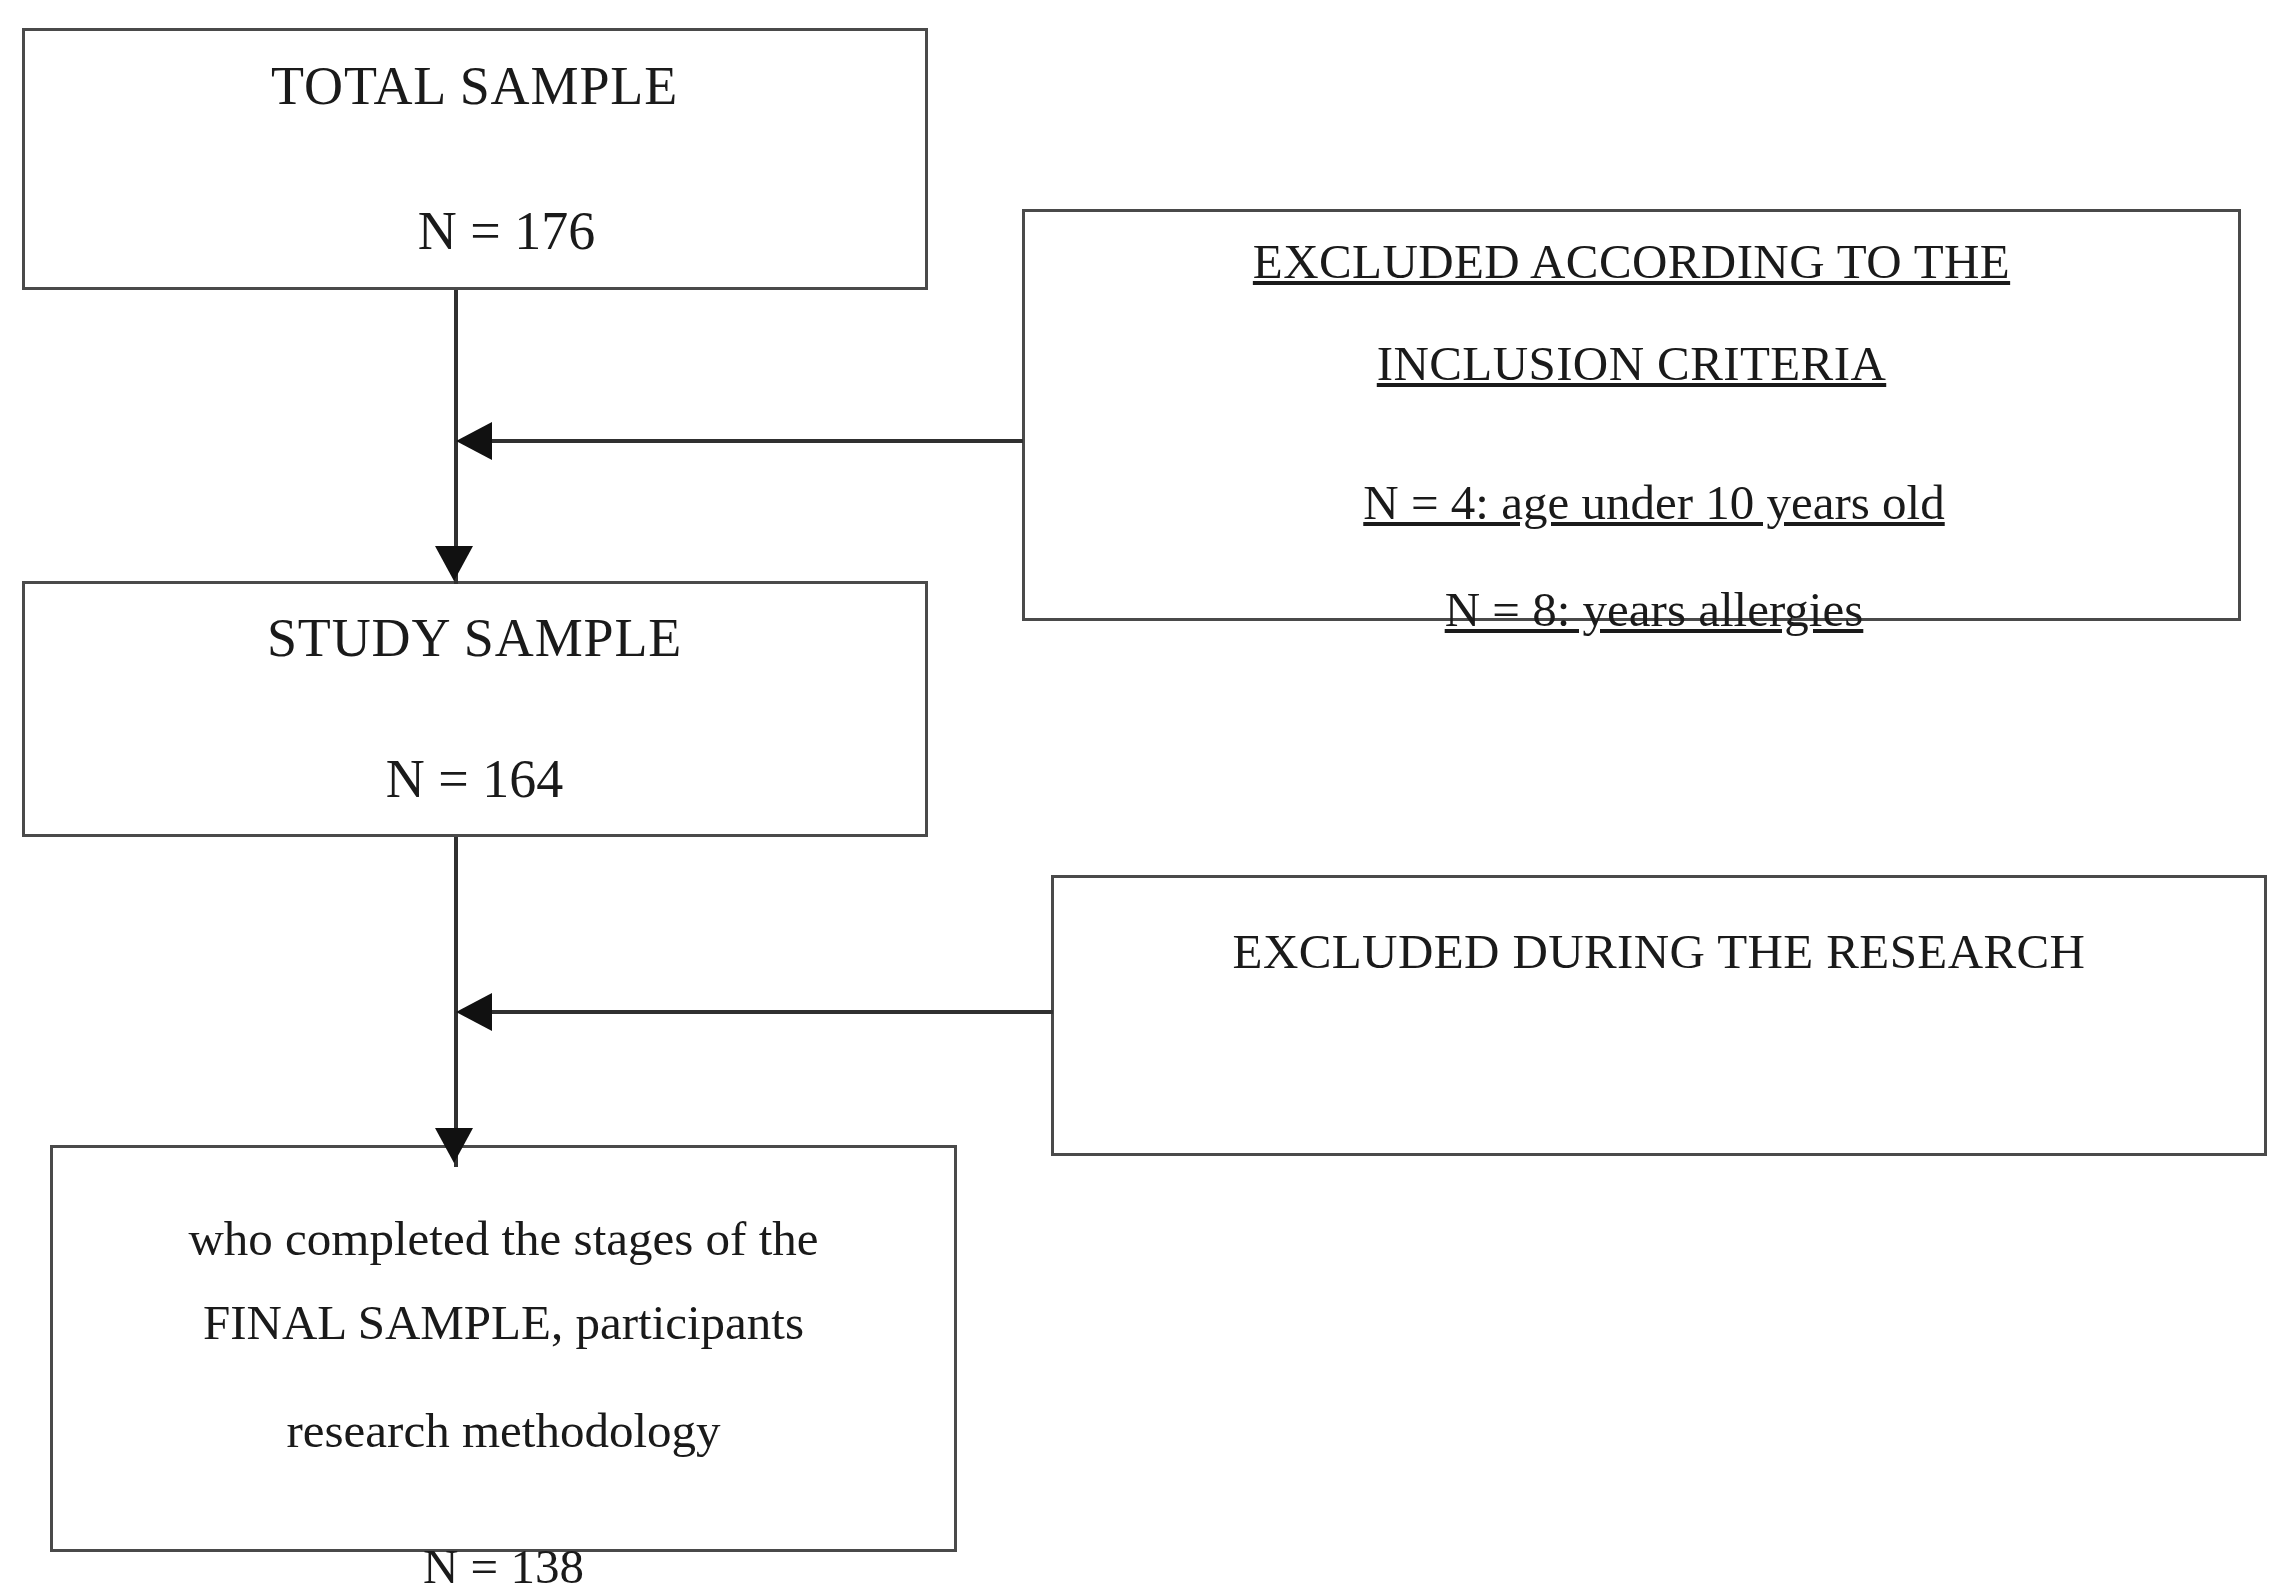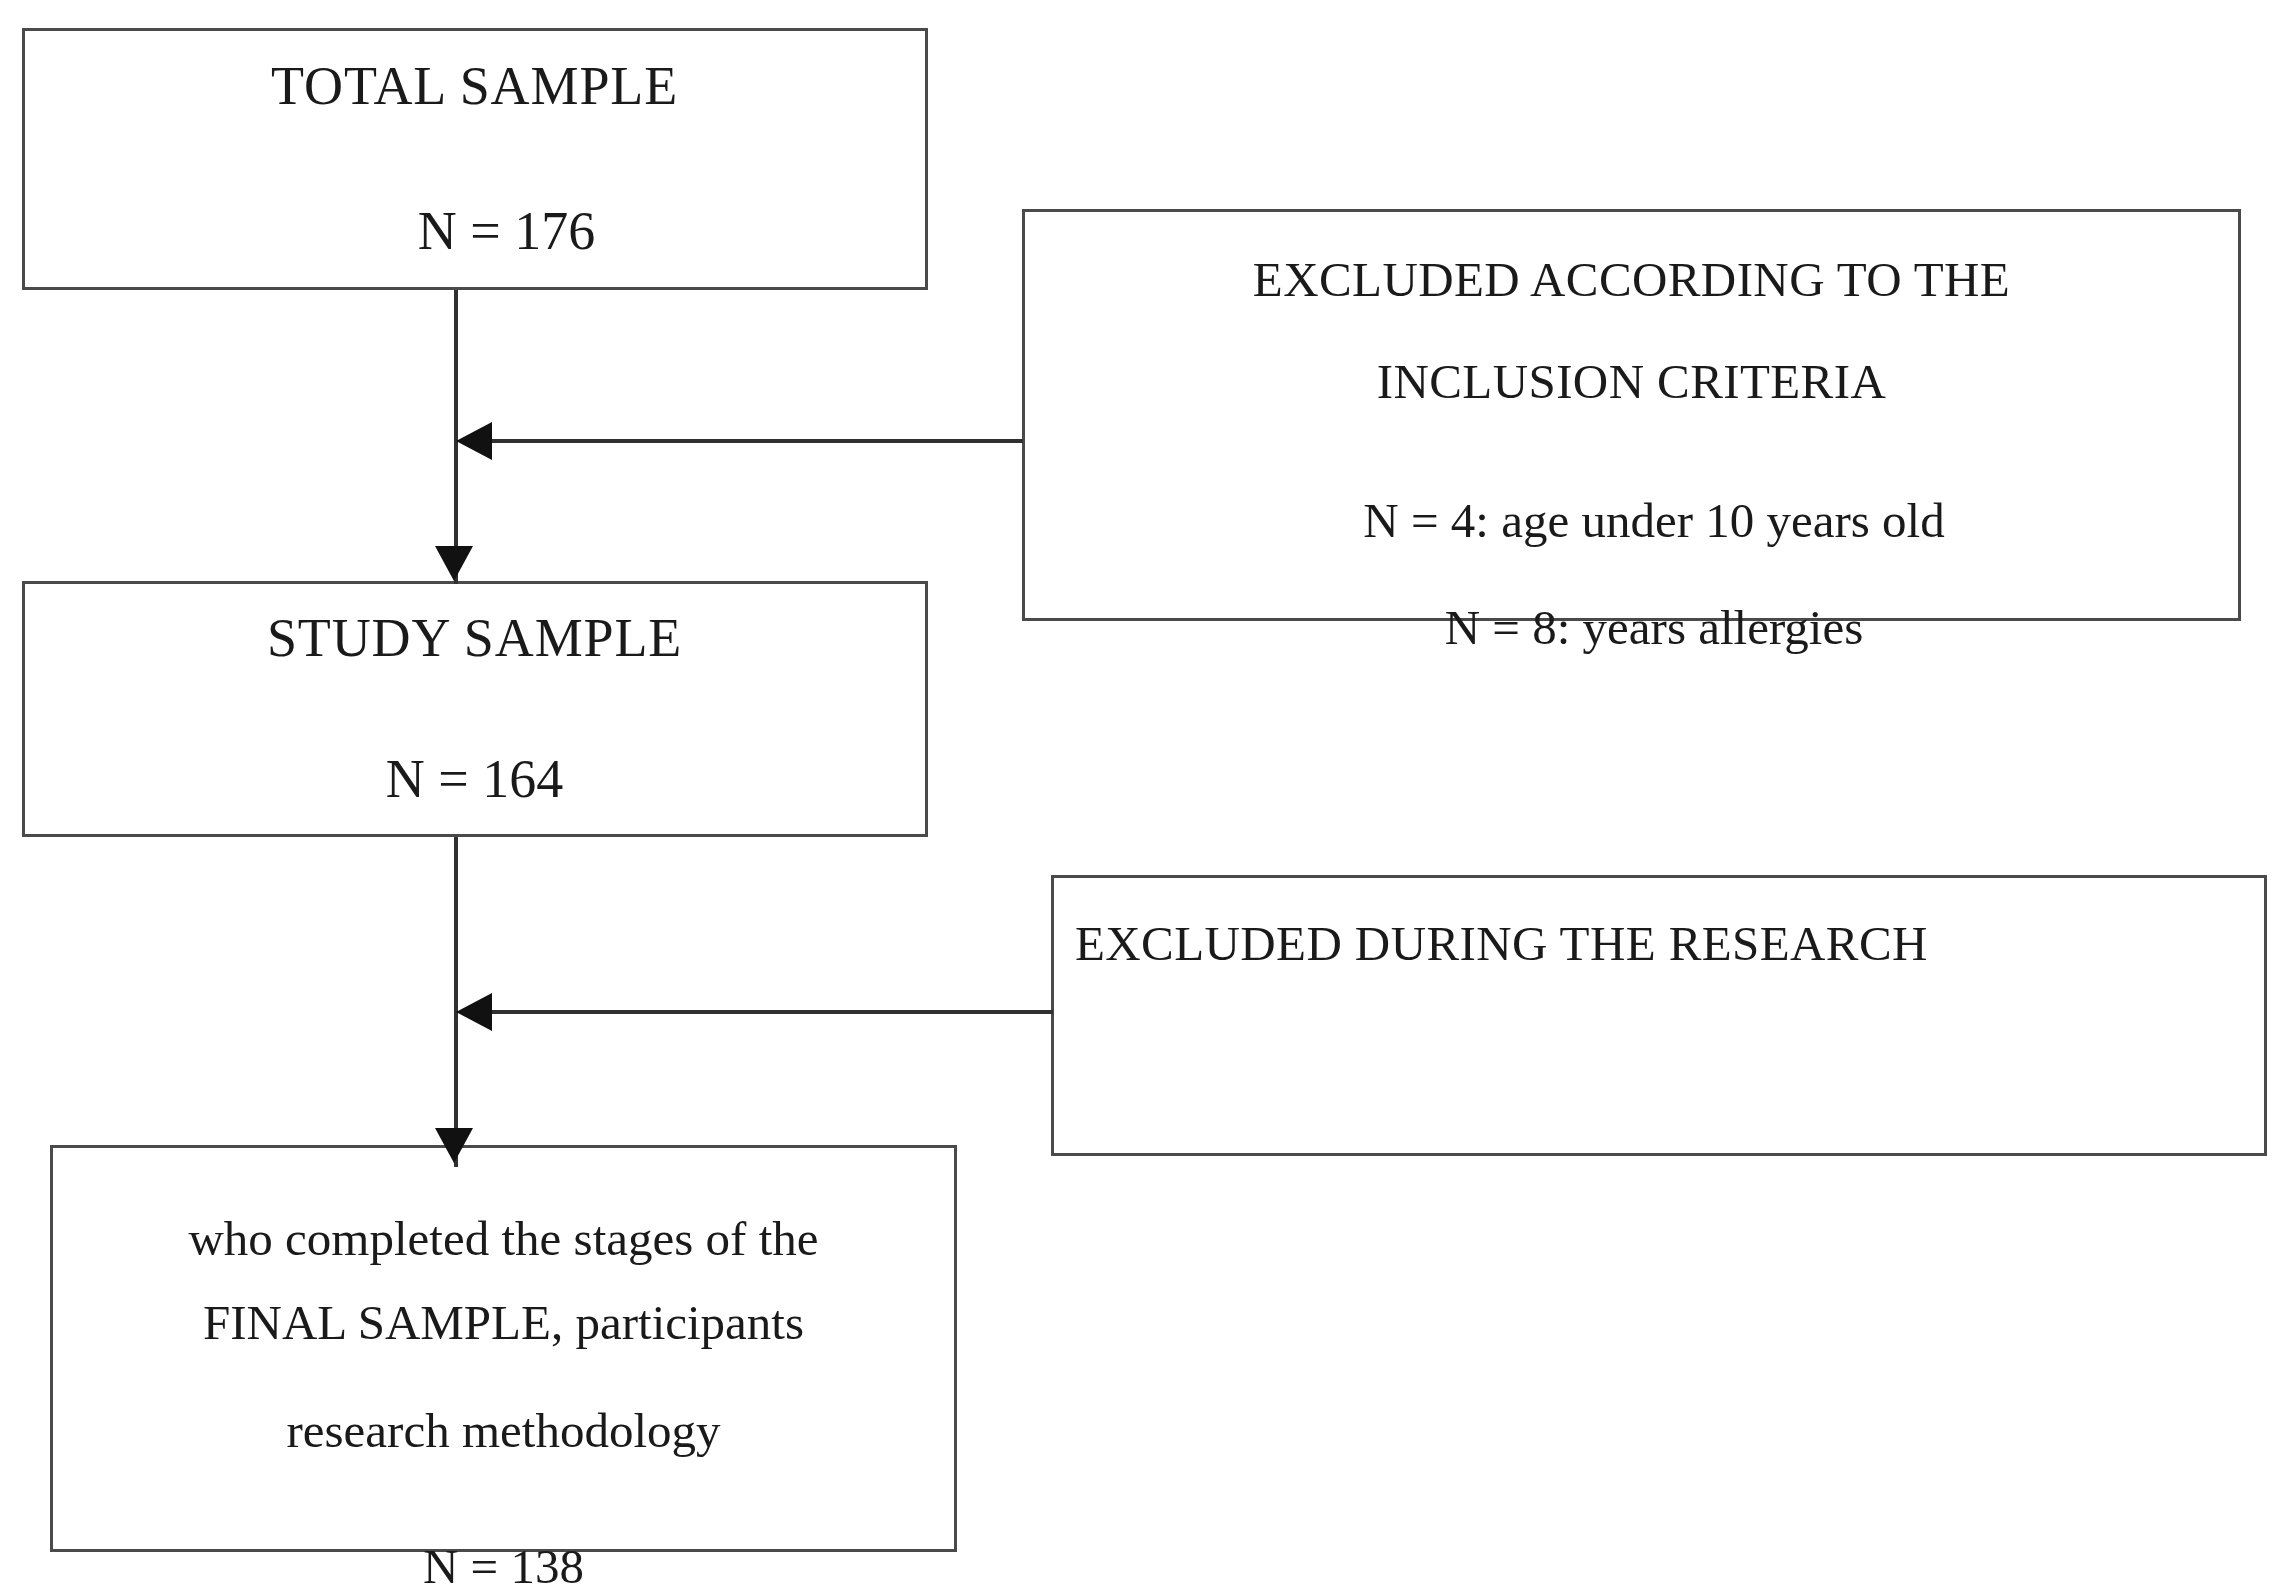--- a/index.html
+++ b/index.html
@@ -45,40 +45,41 @@
   #box-study-sample {
     left: 21.6px; top: 581px; width: 906px; height: 256px;
   }
   #box-study-sample .title { font-size: 54px; letter-spacing: 0.9px; }
   #box-study-sample .count { font-size: 54px; margin-top: 50px; }
 
   
   #box-excluded-criteria {
     left: 1022px; top: 209px; width: 1219px; height: 412px;
     justify-content: flex-start;
-    padding: 40px 29px 0 29px;
+    padding: 22px 29px 0 29px;
+    text-decoration: underline;
   }
   #box-excluded-criteria .title {
     font-size: 49px; text-align: center; letter-spacing: 0.4px;
   }
   #box-excluded-criteria .title + .title { margin-top: 17.3px; }
   #box-excluded-criteria .detail {
     font-size: 49px; text-align: center; margin-left: 22.5px;
   }
   #box-excluded-criteria .detail-first { margin-top: 54px; }
   #box-excluded-criteria .detail + .detail { margin-top: 22.5px; }
 
   
   #box-excluded-research {
     left: 1051px; top: 875px; width: 1216px; height: 281px;
     justify-content: flex-start;
     padding: 38px 21px 0 21px;
   }
   #box-excluded-research .title {
-    font-size: 49px; text-align: left; letter-spacing: 0.4px;
+    font-size: 49px; text-align: center; letter-spacing: 0.4px; margin-top: 8px;
   }
   #box-excluded-research .detail {
     font-size: 49px; text-align: left; margin-top: 64px; margin-left: 12px;
   }
 
   
   #box-final-sample {
     left: 50px; top: 1145px; width: 907px; height: 407px;
     justify-content: flex-start;
     padding: 40px 17.3px 0 17.3px;

